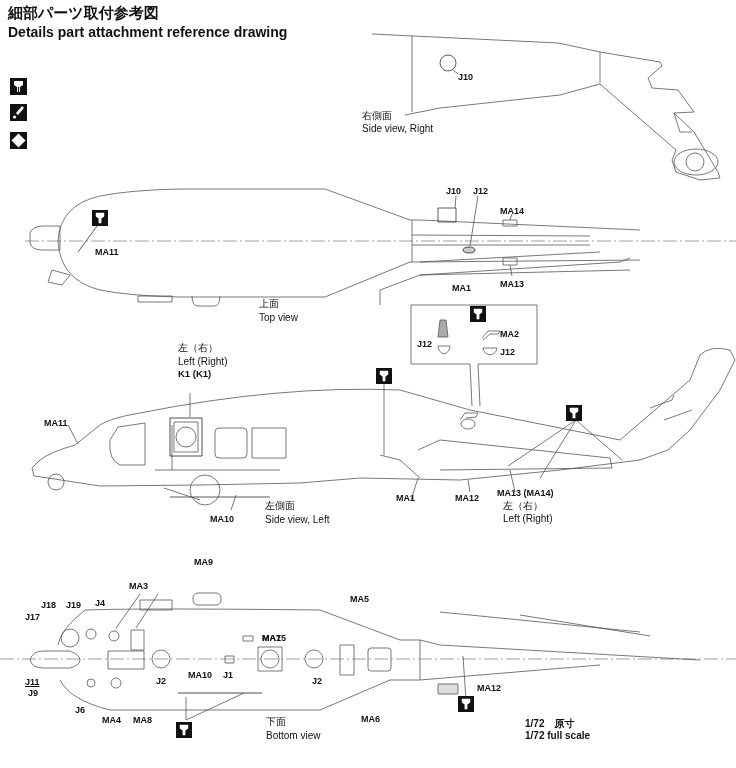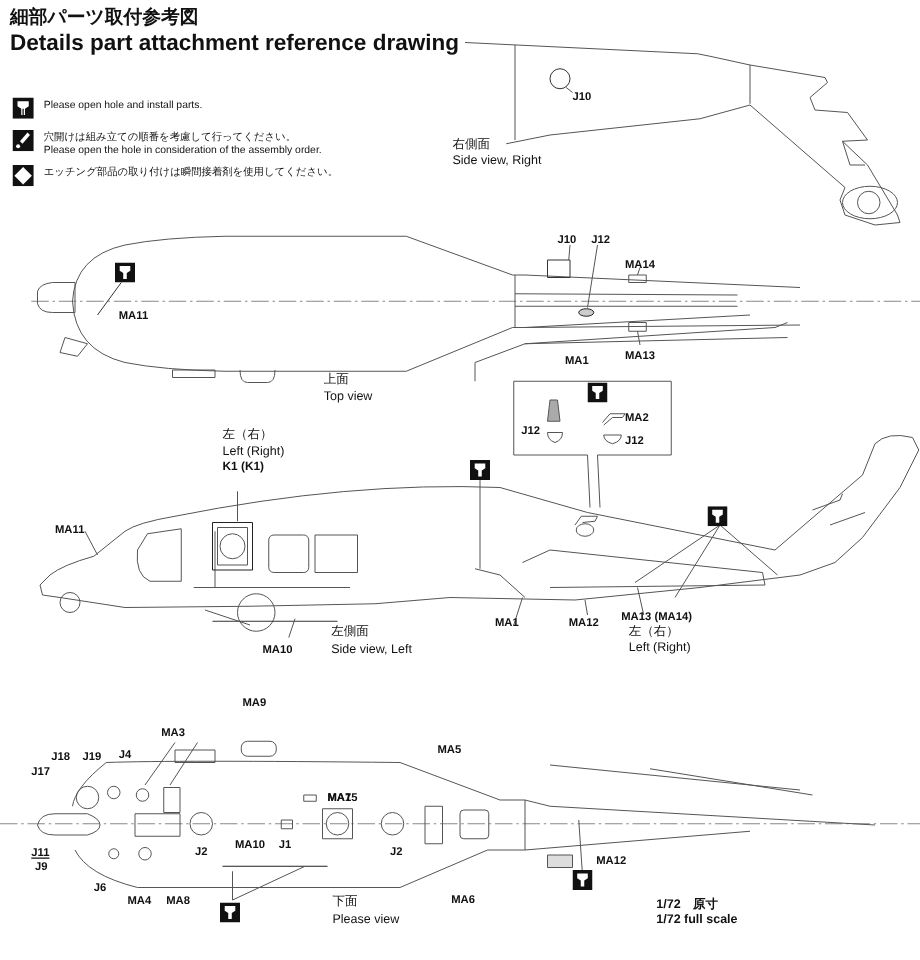--- a/index.html
+++ b/index.html
@@ -1,19 +1,19 @@
 <!DOCTYPE html>
 <html><head>
 <meta charset="utf-8">
 <style>
   html,body{margin:0;padding:0;background:#fff;}
   body{width:736px;height:768px;position:relative;overflow:hidden;font-family:"Liberation Sans",sans-serif;color:#111;}
   .abs{position:absolute;white-space:nowrap;}
   .title-jp{left:8px;top:4px;font-size:15px;font-weight:bold;}
-  .title-en{left:8px;top:24px;font-size:18px;font-weight:bold;}
+  .title-en{left:8px;top:24px;font-size:14px;font-weight:bold;}
   .legend-row{position:absolute;left:10px;display:flex;align-items:flex-start;gap:8px;}
   .legend-icon{width:17px;height:17px;display:inline-block;}
   .legend-text{font-size:8.3px;line-height:10px;}
   .lbl{position:absolute;font-size:9px;font-weight:bold;white-space:nowrap;}
   .cap{position:absolute;font-size:10px;line-height:12px;white-space:nowrap;}
   .cap.bold{font-weight:bold;}
   svg.draw{position:absolute;left:0;top:0;}
   svg.draw *{vector-effect:non-scaling-stroke;}
   .sym{position:absolute;width:16px;height:16px;}
 </style>
@@ -23,41 +23,35 @@
 <div class="abs title-jp">細部パーツ取付参考図</div>
 <div class="abs title-en">Details part attachment reference drawing</div>
 
 <div class="legend-row" style="top:78px;">
   <svg class="legend-icon" viewBox="0 0 17 17">
     <rect width="17" height="17" fill="#111"></rect>
       <path d="M4 3h9v4l-3 2v5H7V9L4 7z" fill="#fff"></path>
       <rect x="8" y="9" width="1" height="5" fill="#111"></rect>
   </svg>
   <div class="legend-text">
-      <div>Please open hole and install parts.</div>
     </div>
 </div>
 <div class="legend-row" style="top:104px;">
   <svg class="legend-icon" viewBox="0 0 17 17">
     <rect width="17" height="17" fill="#111"></rect>
       <path d="M12 2l2 2-6 7-2-2z" fill="#fff"></path>
       <circle cx="4.5" cy="13" r="1.6" fill="#fff"></circle>
   </svg>
-  <div class="legend-text">
-      <div>穴開けは組み立ての順番を考慮して行ってください。</div>
-      <div>Please open the hole in consideration of the assembly order.</div>
-    </div>
 </div>
 <div class="legend-row" style="top:132px;">
   <svg class="legend-icon" viewBox="0 0 17 17">
     <rect width="17" height="17" fill="#111"></rect>
       <path d="M8.5 1.5L15.5 8.5 8.5 15.5 1.5 8.5z" fill="#fff"></path>
   </svg>
   <div class="legend-text">
-      <div>エッチング部品の取り付けは瞬間接着剤を使用してください。</div>
     </div>
 </div>
 
 <svg class="draw" width="736" height="768" viewBox="0 0 736 768" fill="none" stroke="#555" stroke-width="0.8">
 
   <g>
     <path d="M372 34 L558 43 L568 45 L600 52 L660 62 L662 66 L648 78 L652 88 L678 90 L694 112 L674 113 L694 132 L718 172 L720 178 L700 180 L676 172 L672 160 L676 150 L600 84 L560 95 L440 108 L405 115"></path>
     <path d="M412 36 L412 112"></path>
     <path d="M600 52 L600 83"></path>
     <path d="M674 113 L680 132 L692 132"></path>
@@ -230,16 +224,16 @@
 <div class="lbl" style="left:156px;top:676px;">J2</div>
 <div class="lbl" style="left:188px;top:670px;">MA10</div>
 <div class="lbl" style="left:223px;top:670px;text-align:right;">J1</div>
 <div class="lbl" style="left:262px;top:589px;margin-top:44px;">MA15</div>
 <div class="lbl" style="left:262px;top:633px;">MA7</div>
 <div class="lbl" style="left:312px;top:676px;">J2</div>
 <div class="lbl" style="left:350px;top:594px;">MA5</div>
 <div class="lbl" style="left:361px;top:714px;">MA6</div>
 <div class="lbl" style="left:477px;top:683px;">MA12</div>
 <div class="cap" style="left:266px;top:716px;">下面</div>
-<div class="cap" style="left:266px;top:730px;">Please view</div>
+<div class="cap" style="left:266px;top:730px;">Bottom view</div>
 
 <div class="cap bold" style="left:525px;top:718px;">1/72　原寸</div>
 <div class="cap bold" style="left:525px;top:730px;">1/72 full scale</div>
 
 </body></html>

